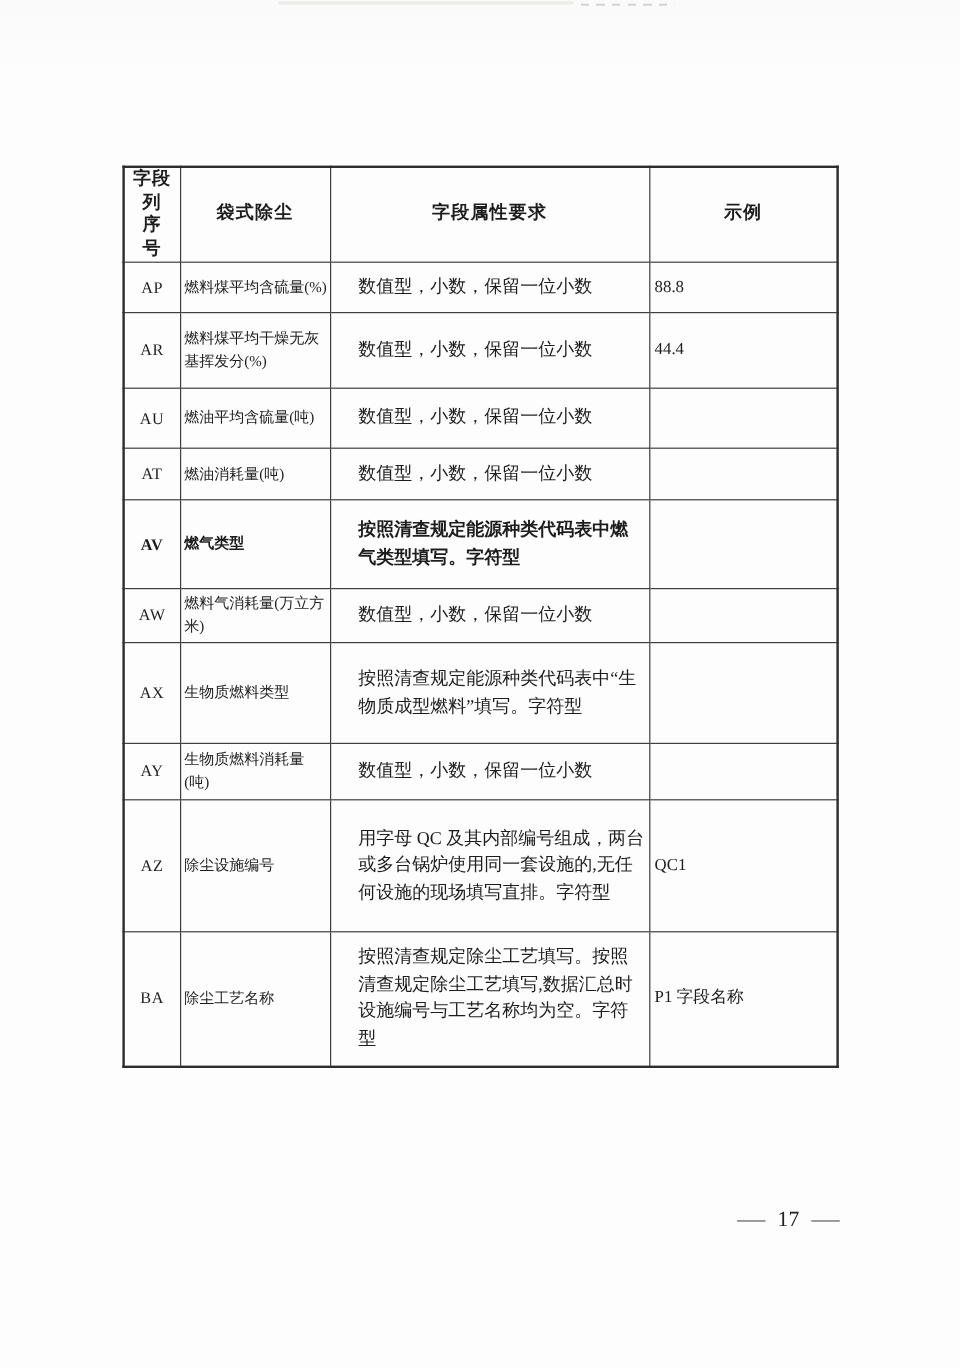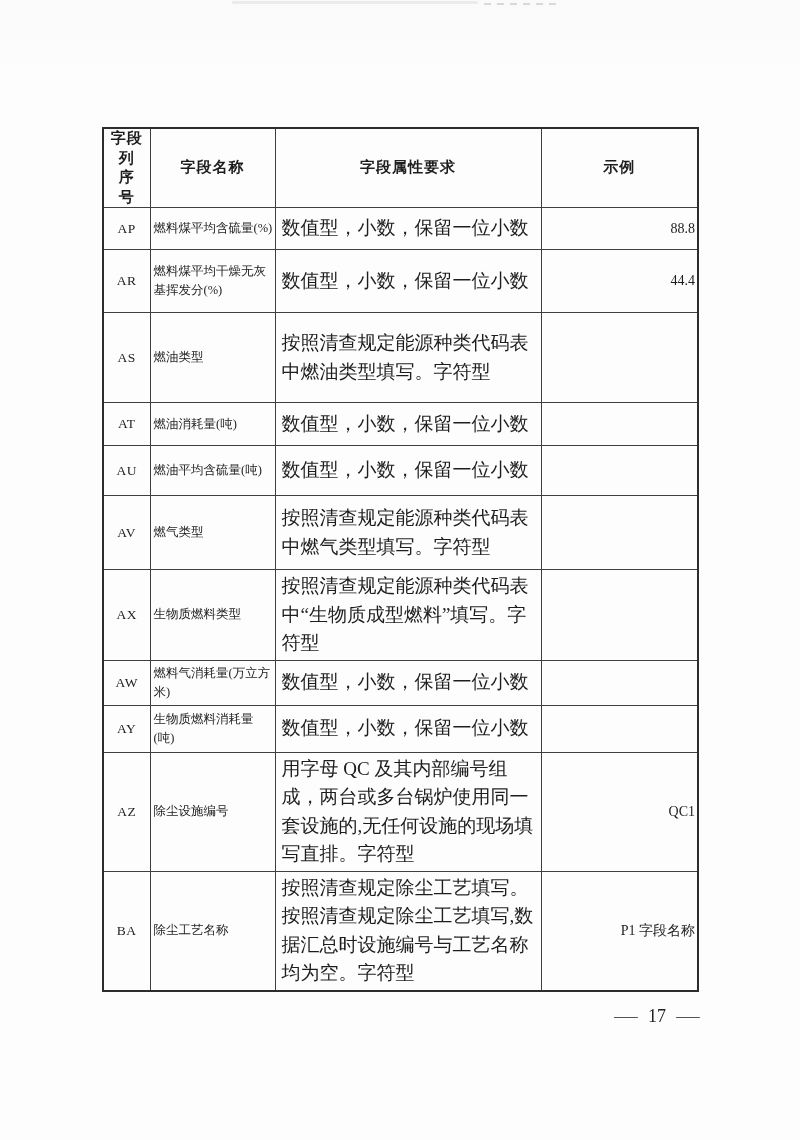--- a/index.html
+++ b/index.html
@@ -14,37 +14,37 @@
     background:var(--paper);
     font-family:"Liberation Serif","DejaVu Serif",serif;
     color:var(--text-color);
   }
   .page{position:absolute;inset:0;background:linear-gradient(180deg,#fafafa 0%,#fdfdfd 6%,#fdfdfd 100%);}
   
   .artifact-a{position:absolute;top:1px;left:232px;width:246px;height:3px;background:#ebebe8;border-radius:2px;}
   .artifact-b{position:absolute;top:3px;left:484px;width:78px;height:2px;
     background:repeating-linear-gradient(90deg,#d8d8d4 0 7px,transparent 7px 13px);}
   table.fields{
-    position:absolute;left:102px;top:127px;width:595px;
+    position:absolute;left:102px;top:138px;width:595px;
     border-collapse:collapse;table-layout:fixed;
     border:2px solid var(--outer-border);
   }
   th,td{
     border:1px solid var(--border-color);
     vertical-align:middle;
     overflow:hidden;
     padding:0;
   }
   thead tr{height:41px;}
   th{font-size:15px;font-weight:600;text-align:center;line-height:1.3;letter-spacing:1px;}
   th .two-line span{display:block;}
   td.c-code{text-align:center;font-size:13.5px;letter-spacing:0.5px;}
   td.c-name{font-size:12.5px;line-height:1.5;padding:2px 2px 2px 3px;}
-  td.c-req{font-size:19px;line-height:1.5;padding:2px 3px 2px 6px;}
-  td.c-ex{font-size:14px;line-height:1.4;padding:2px 2px 2px 4px;text-align:right;}
+  td.c-req{font-size:15px;line-height:1.5;padding:2px 3px 2px 23px;}
+  td.c-ex{font-size:14px;line-height:1.4;padding:2px 2px 2px 4px;}
   .footer{
     position:absolute;top:1006px;right:103px;
     display:flex;align-items:center;gap:13px;
     font-size:18px;
   }
   .footer .dash{color:#4c4c4c;letter-spacing:0;transform:scaleX(1.3);}
   .footer .num{color:#222;}
 </style>
 </head>
 <body>
@@ -61,72 +61,66 @@
       <col style="width:157px">
     </colgroup>
     <thead>
       <tr>
         <th>
           <div class="two-line">
             <span>字段列</span>
             <span>序　号</span>
           </div>
         </th>
-        <th>字段名称</th>
+        <th>袋式除尘</th>
         <th>字段属性要求</th>
         <th>示例</th>
       </tr>
     </thead>
     <tbody id="table-body">
         <tr style="height: 42px; margin-top: 17px;">
     <td class="c-code">AP</td>
     <td class="c-name">燃料煤平均含硫量(%)</td>
     <td class="c-req">数值型，小数，保留一位小数</td>
     <td class="c-ex">88.8</td>
   </tr>
         <tr style="height: 63px;">
     <td class="c-code">AR</td>
     <td class="c-name">燃料煤平均干燥无灰基挥发分(%)</td>
     <td class="c-req">数值型，小数，保留一位小数</td>
     <td class="c-ex">44.4</td>
   </tr>
-        <tr style="height: 90px;">
-    <td class="c-code">AS</td>
-    <td class="c-name">燃油类型</td>
-    <td class="c-req">按照清查规定能源种类代码表中燃油类型填写。字符型</td>
+        <tr style="height: 50px;">
+    <td class="c-code">AU</td>
+    <td class="c-name">燃油平均含硫量(吨)</td>
+    <td class="c-req">数值型，小数，保留一位小数</td>
     <td class="c-ex"></td>
   </tr>
         <tr style="height: 43px;">
     <td class="c-code">AT</td>
     <td class="c-name">燃油消耗量(吨)</td>
     <td class="c-req">数值型，小数，保留一位小数</td>
     <td class="c-ex"></td>
   </tr>
-        <tr style="height: 50px;">
-    <td class="c-code">AU</td>
-    <td class="c-name">燃油平均含硫量(吨)</td>
-    <td class="c-req">数值型，小数，保留一位小数</td>
-    <td class="c-ex"></td>
-  </tr>
-        <tr style="height: 74px;">
+        <tr style="height: 74px; font-weight: bold;">
     <td class="c-code">AV</td>
     <td class="c-name">燃气类型</td>
     <td class="c-req">按照清查规定能源种类代码表中燃气类型填写。字符型</td>
+    <td class="c-ex"></td>
+  </tr>
+        <tr style="height: 45px;">
+    <td class="c-code">AW</td>
+    <td class="c-name">燃料气消耗量(万立方米)</td>
+    <td class="c-req">数值型，小数，保留一位小数</td>
     <td class="c-ex"></td>
   </tr>
         <tr style="height: 84px;">
     <td class="c-code">AX</td>
     <td class="c-name">生物质燃料类型</td>
     <td class="c-req">按照清查规定能源种类代码表中“生物质成型燃料”填写。字符型</td>
-    <td class="c-ex"></td>
-  </tr>
-        <tr style="height: 45px;">
-    <td class="c-code">AW</td>
-    <td class="c-name">燃料气消耗量(万立方米)</td>
-    <td class="c-req">数值型，小数，保留一位小数</td>
     <td class="c-ex"></td>
   </tr>
         <tr style="height: 47px;">
     <td class="c-code">AY</td>
     <td class="c-name">生物质燃料消耗量(吨)</td>
     <td class="c-req">数值型，小数，保留一位小数</td>
     <td class="c-ex"></td>
   </tr>
         <tr style="height: 110px;">
     <td class="c-code">AZ</td>

